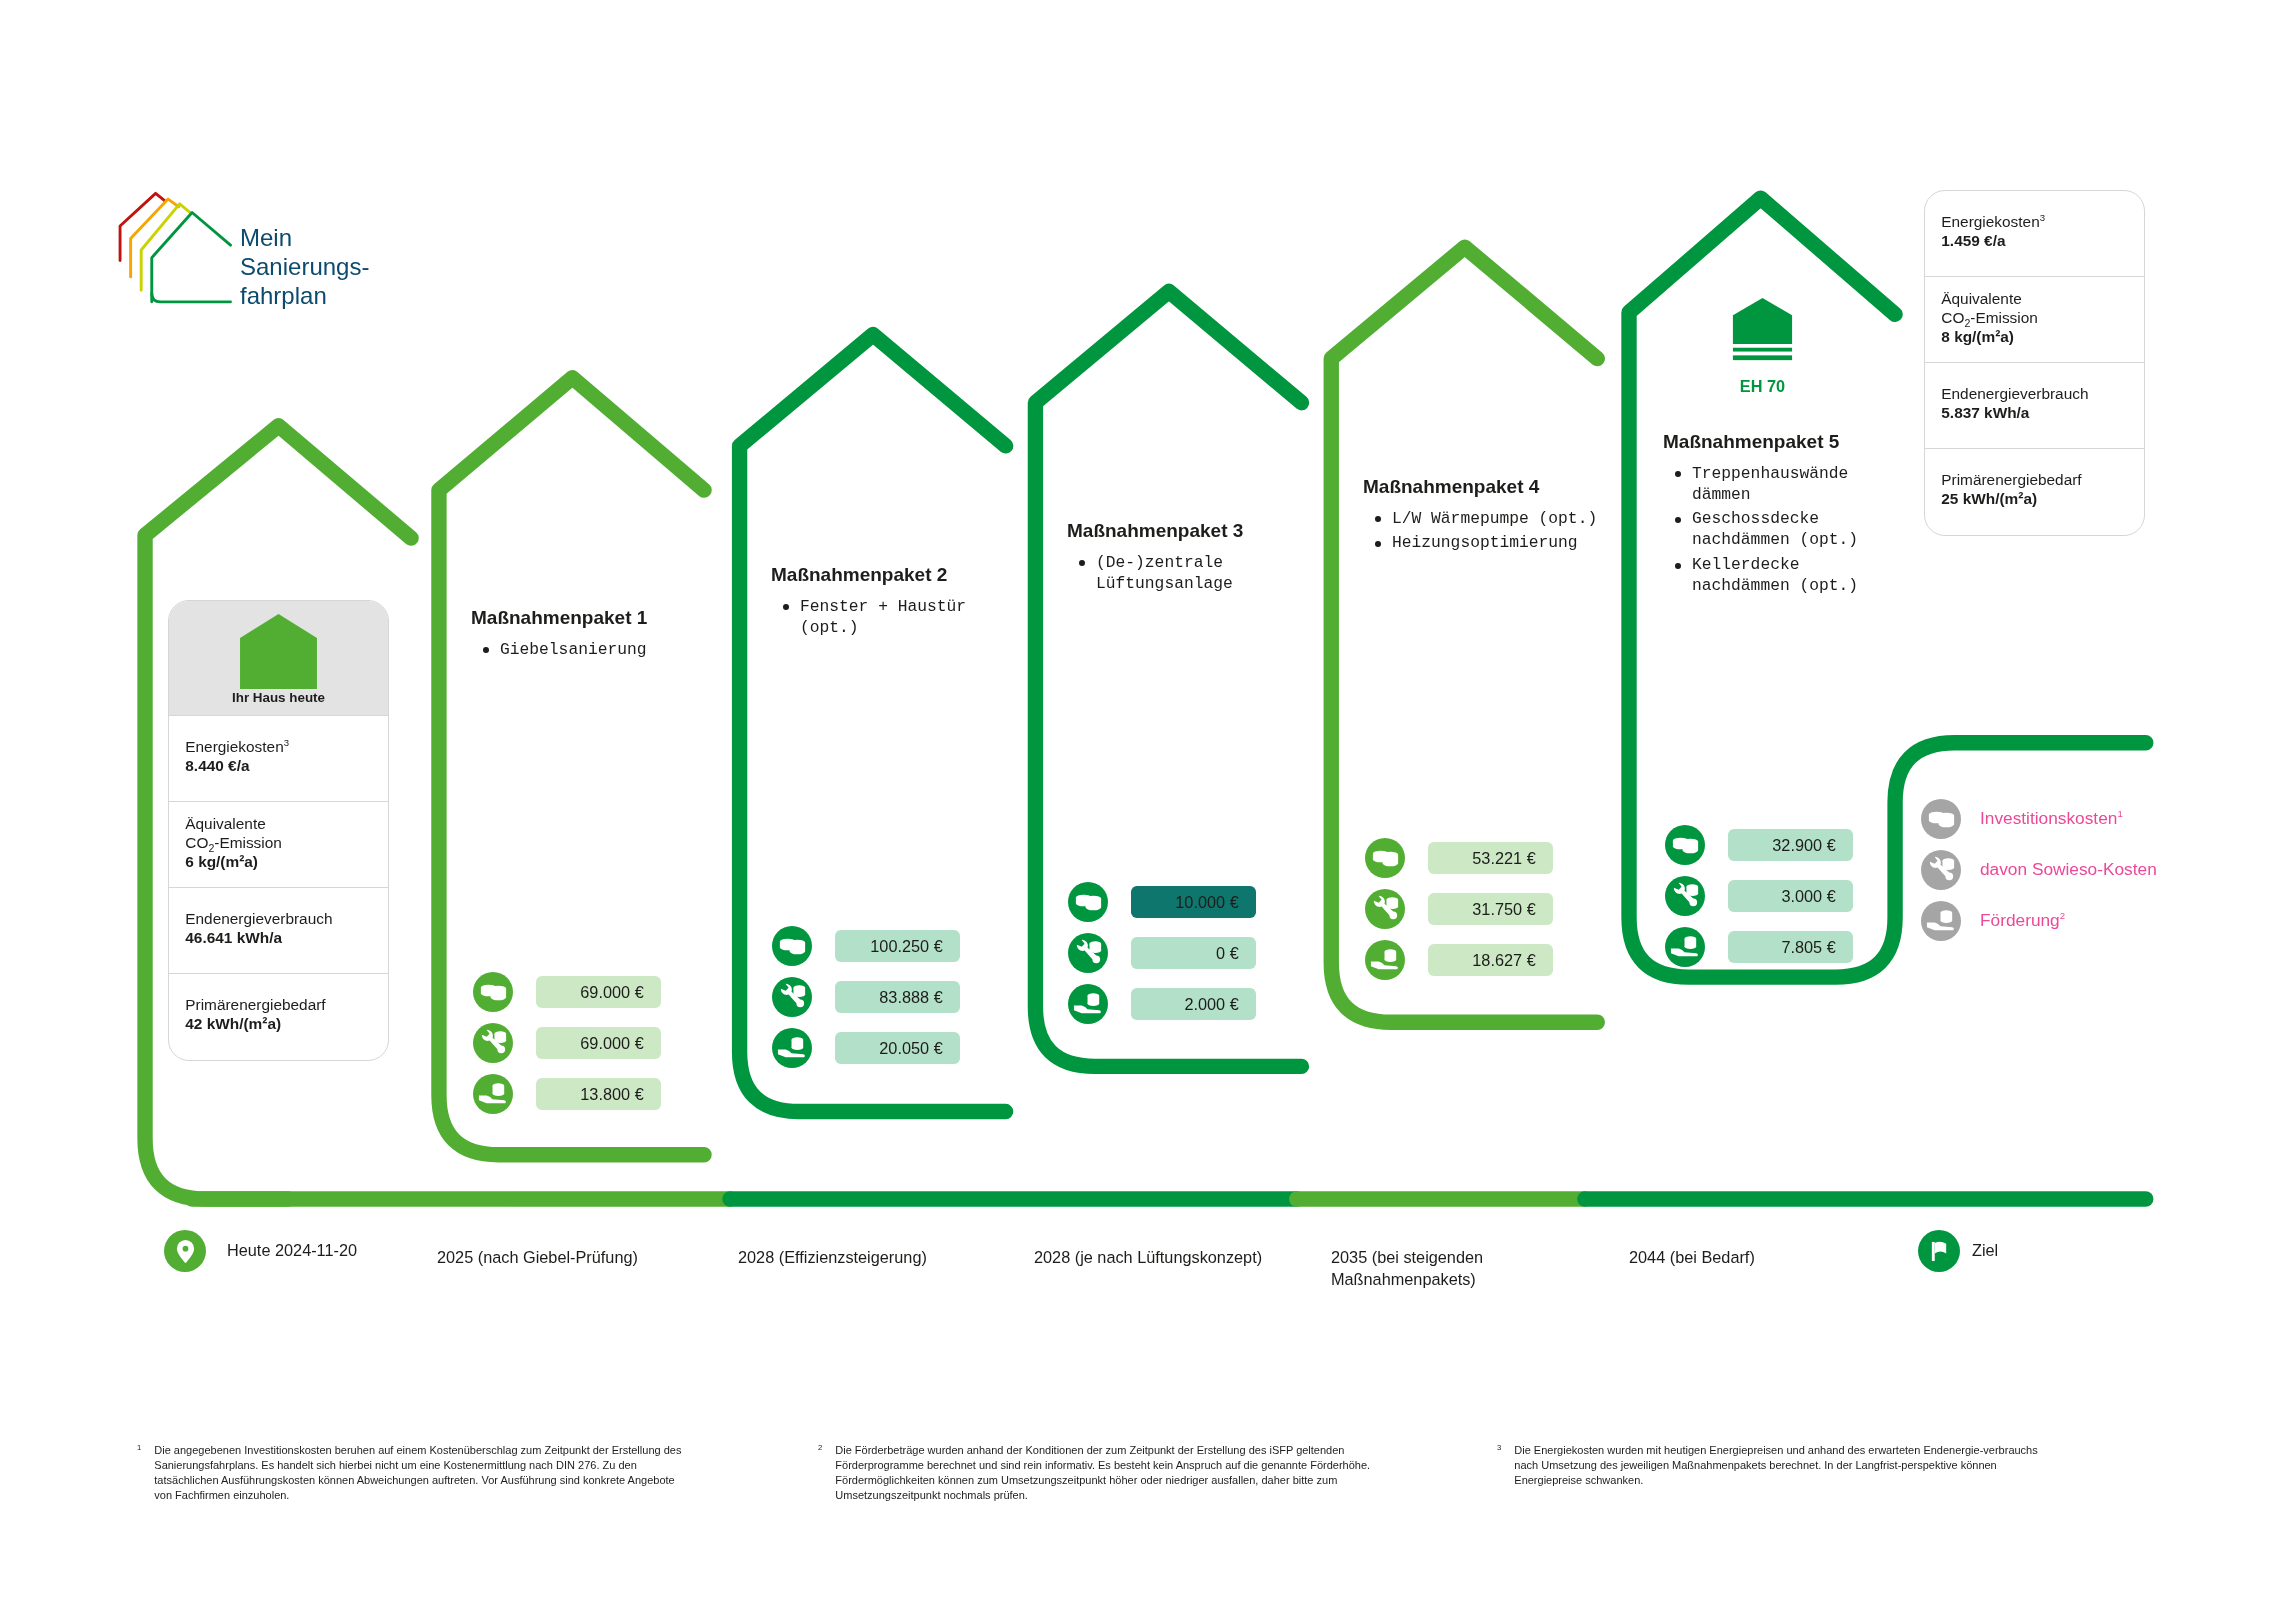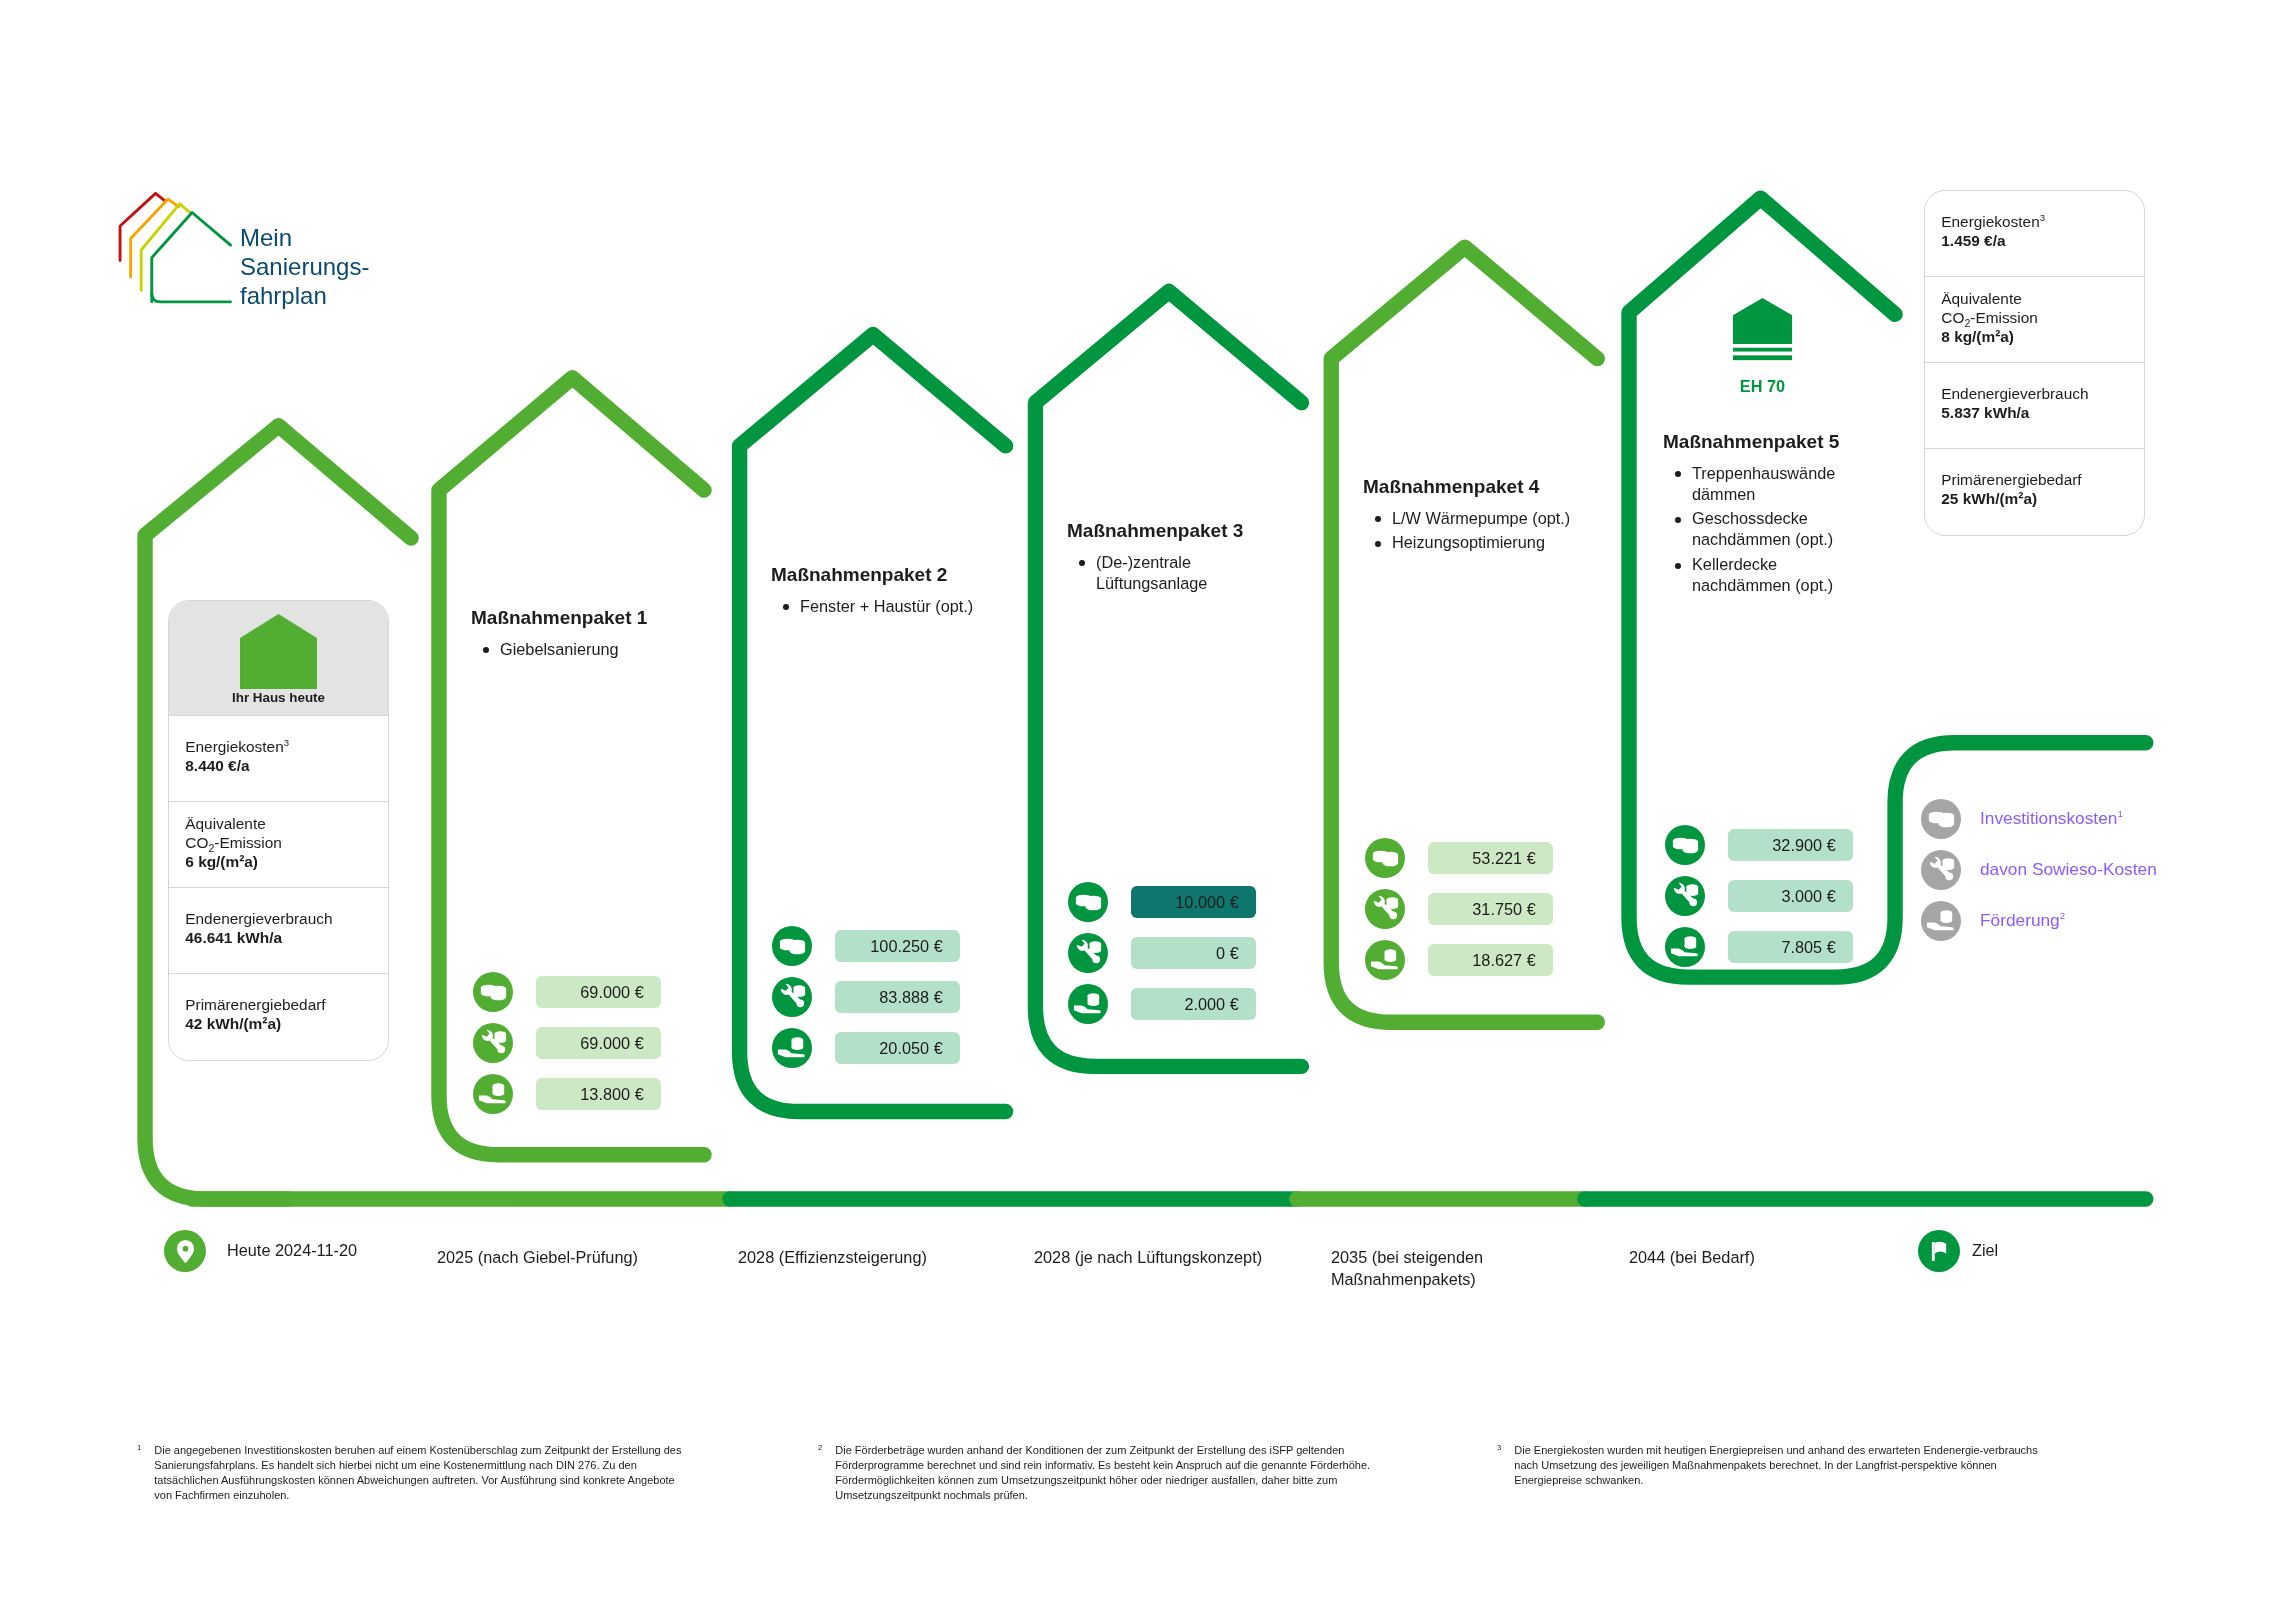--- a/index.html
+++ b/index.html
@@ -15,32 +15,32 @@
   .status-card .head .title { position:absolute; left:0; right:0; bottom:9.6px; font-weight:bold; font-size:13.4px; }
   .status-card .row { border-bottom:1.9px solid #d6d6d6; height:86px; box-sizing:border-box; padding:21px 16.3px 0 16.3px; font-size:15.4px; line-height:19px; }
   .status-card .row:last-child { border-bottom:none; }
   .status-card .row .val { font-weight:bold; }
   sup { font-size:9.6px; line-height:0; vertical-align:super; }
   sub { font-size:10.6px; line-height:0; vertical-align:sub; }
 
   .pkg { position:absolute; width:240px; }
   .pkg .pkg-title { font-weight:bold; font-size:19px; margin-bottom:9.6px; white-space:nowrap; }
   .pkg ul { margin:0; padding:0 0 0 29px; list-style:none; }
-  .pkg li { position:relative; font-size:16.3px; line-height:21px; margin-bottom:3.8px; }
+  .pkg li { position:relative; font-size:16.3px; line-height:21px; margin-bottom:3.8px;font-family:Liberation Mono, monospace; }
   .pkg li::before { content:""; position:absolute; left:-17.3px; top:8.6px; width:5.8px; height:5.8px; border-radius:50%; background:#1d1d1b; }
 
   .costs { position:absolute; }
   .cost-row { display:flex; align-items:center; height:51px; }
   .cicon { width:40px; height:40px; border-radius:50%; display:flex; align-items:center; justify-content:center; }
   .cicon svg { width:33px; height:33px; }
   .cval { margin-left:23px; width:125px; height:32px; border-radius:5.8px; text-align:right; padding-right:17.3px; box-sizing:border-box; line-height:32px; font-size:16.3px; }
 
   .legend { position:absolute; left:1921px; top:793px; }
   .legend .cost-row { height:51px; }
-  .legend .lbl { margin-left:19px; color:#8b5cf6; font-size:17.3px; }
+  .legend .lbl { margin-left:19px; color:#ec4899; font-size:17.3px; }
 
   .tl-label { position:absolute; font-size:16.3px; line-height:22px; }
   .tl-icon { position:absolute; width:42px; height:42px; border-radius:50%; display:flex; align-items:center; justify-content:center; }
 
   .footnote { position:absolute; width:538px; font-size:11px; line-height:15px; color:#1d1d1b; padding-left:17.3px; }
   .footnote .num { position:absolute; left:0; top:-2.9px; font-size:7.7px; }
   .eh { position:absolute; left:1729px; top:298px; width:67px; text-align:center; }
   .eh .eh-label { color:#00963f; font-weight:bold; font-size:16.3px; margin-top:7.7px; }
 </style>
 </head>

